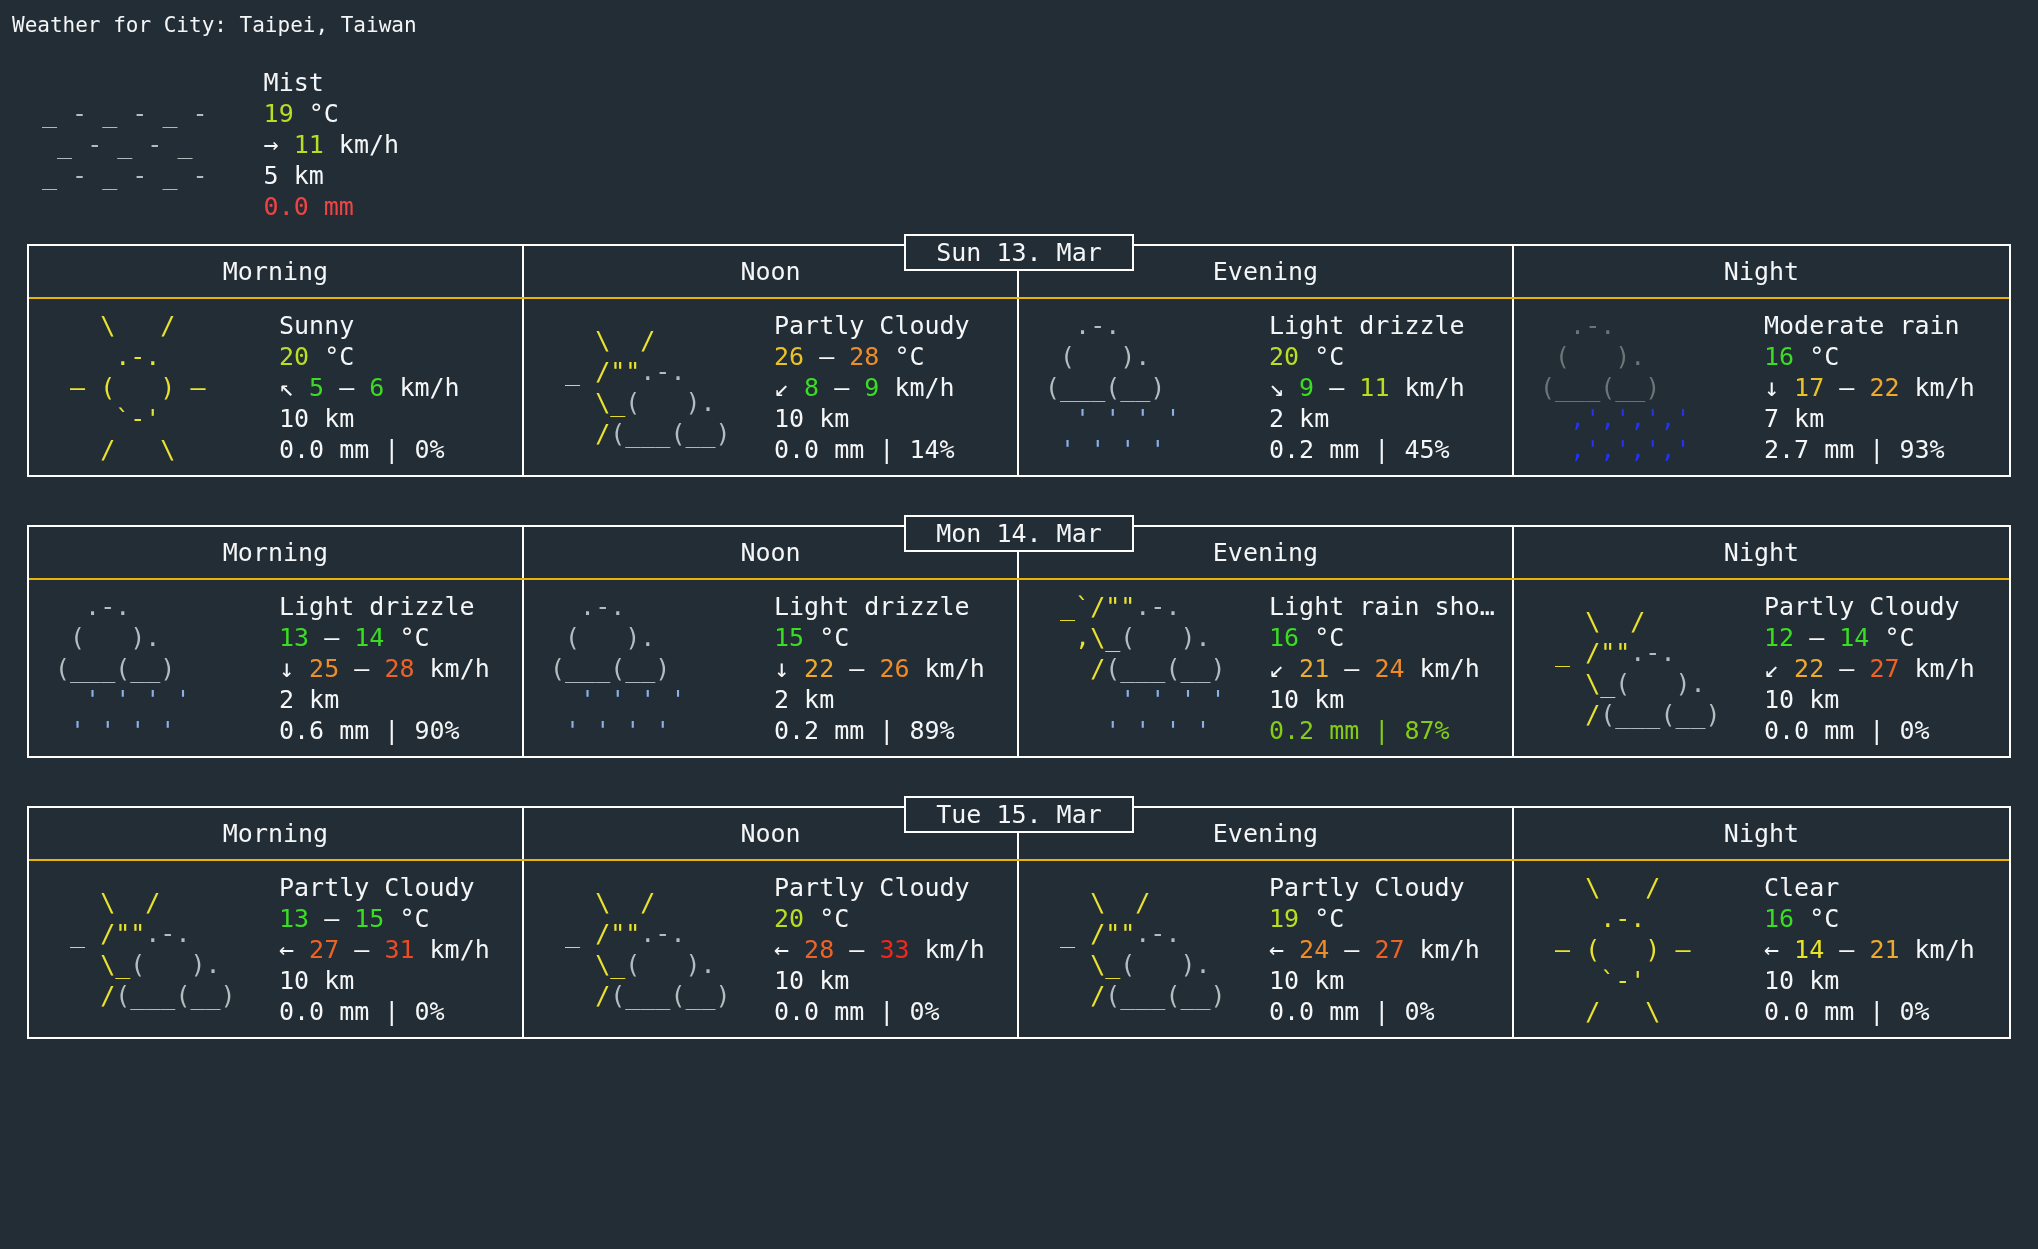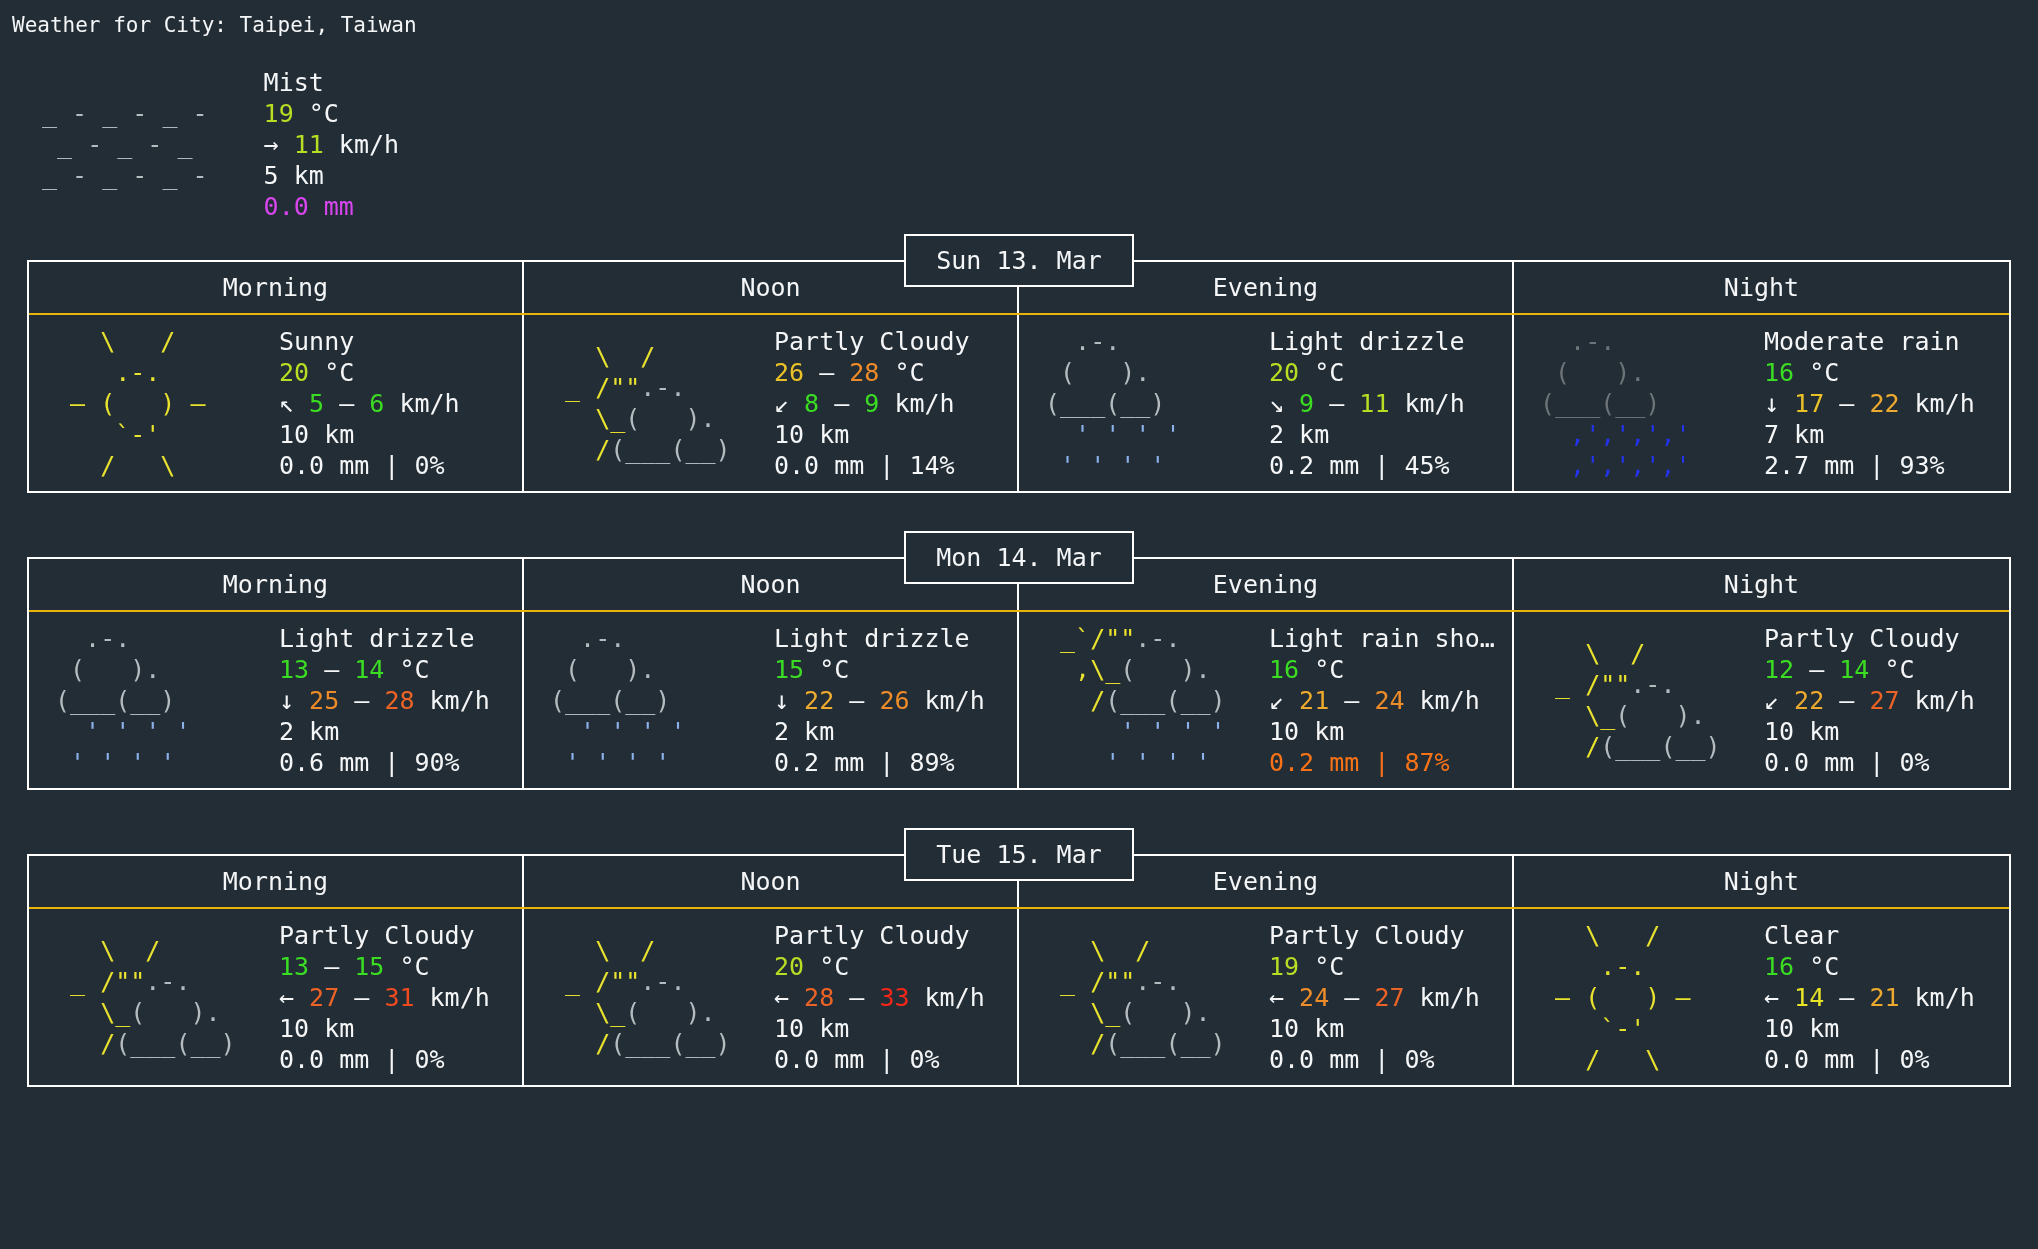--- a/index.html
+++ b/index.html
@@ -13,21 +13,21 @@
   .title{font-size:21px;line-height:31px;margin:10px 0 0 12px;white-space:pre;}
   .current{display:flex;margin:26px 0 0 30px;}
   .cur-art{font-size:25px;line-height:31px;white-space:pre;margin:31px 0 0 0;padding-left:12px;flex:none;}
   .cur-info{margin-left:56px;font-size:25px;line-height:31px;}
   .ln{white-space:pre;}
   .section{margin-top:38px;}
   .section.first{margin-top:12px;}
   .tabwrap{display:flex;justify-content:center;position:relative;z-index:2;}
   .tab{
     background:#232d36;border:2px solid #ffffff;
-    padding:11px 30px;font-size:25px;line-height:27px;white-space:pre;
+    padding:3px 30px;font-size:25px;line-height:27px;white-space:pre;
   }
   .wtable{
     margin:-27px 27px 0 27px;border:2px solid #ffffff;
     position:relative;z-index:1;
   }
   .hrow{display:grid;grid-template-columns:1fr 1fr 1fr 1fr;border-bottom:2px solid #eab308;}
   .hcell{
     text-align:center;padding:13px 0;font-size:25px;line-height:25px;
     border-right:2px solid #ffffff;white-space:pre;
   }
@@ -52,21 +52,21 @@
 
 <div class="current">
   <pre class="cur-art"><span style="color: rgb(180, 188, 192);">_ - _ - _ -</span>
 <span style="color: rgb(180, 188, 192);"> _ - _ - _</span>
 <span style="color: rgb(180, 188, 192);">_ - _ - _ -</span></pre>
   <div class="cur-info">
     <div class="ln"><span style="color: rgb(244, 246, 247);">Mist</span></div>
     <div class="ln"><span style="color: rgb(185, 221, 35);">19</span><span style="color: rgb(244, 246, 247);"> °C</span></div>
     <div class="ln"><span style="color: rgb(244, 246, 247);">→ </span><span style="color: rgb(185, 221, 35);">11</span><span style="color: rgb(244, 246, 247);"> km/h</span></div>
     <div class="ln"><span style="color: rgb(244, 246, 247);">5 km</span></div>
-    <div class="ln"><span style="color: #d946ef;">0.0 mm</span></div>
+    <div class="ln"><span style="color: #ef4444;">0.0 mm</span></div>
   </div>
 </div>
 
 <div class="section first">
   <div class="tabwrap">
       <div class="tab">Sun 13. Mar</div>
     </div>
   <div class="wtable">
     <div class="hrow">
       <div class="hcell">Morning</div>
@@ -178,21 +178,21 @@
         <pre class="art"><span style="color: rgb(233, 226, 46);"> _`/""</span><span style="color: rgb(180, 188, 192);">.-.</span>
 <span style="color: rgb(233, 226, 46);">  ,\_</span><span style="color: rgb(180, 188, 192);">(   ).</span>
 <span style="color: rgb(233, 226, 46);">   /</span><span style="color: rgb(180, 188, 192);">(___(__)</span>
 <span style="color: rgb(140, 176, 234);">     ' ' ' '</span>
 <span style="color: rgb(140, 176, 234);">    ' ' ' '</span></pre>
         <div class="info">
           <div class="ln"><span style="color: rgb(244, 246, 247);">Light rain sho…</span></div>
           <div class="ln"><span style="color: rgb(59, 221, 35);">16</span><span style="color: rgb(244, 246, 247);"> °C</span></div>
           <div class="ln"><span style="color: rgb(244, 246, 247);">↙ </span><span style="color: rgb(237, 170, 46);">21</span><span style="color: rgb(244, 246, 247);"> ‒ </span><span style="color: rgb(237, 140, 40);">24</span><span style="color: rgb(244, 246, 247);"> km/h</span></div>
           <div class="ln"><span style="color: rgb(244, 246, 247);">10 km</span></div>
-          <div class="ln"><span style="color: #f97316;">0.2 mm | 87%</span></div>
+          <div class="ln"><span style="color: #84cc16;">0.2 mm | 87%</span></div>
         </div>
       </div>
       <div class="cell">
         <pre class="art"><span style="color: rgb(233, 226, 46);">   \  /</span>
 <span style="color: rgb(233, 226, 46);"> _ /""</span><span style="color: rgb(180, 188, 192);">.-.</span>
 <span style="color: rgb(233, 226, 46);">   \_</span><span style="color: rgb(180, 188, 192);">(   ).</span>
 <span style="color: rgb(233, 226, 46);">   /</span><span style="color: rgb(180, 188, 192);">(___(__)</span></pre>
         <div class="info">
           <div class="ln"><span style="color: rgb(244, 246, 247);">Partly Cloudy</span></div>
           <div class="ln"><span style="color: rgb(59, 221, 35);">12</span><span style="color: rgb(244, 246, 247);"> ‒ </span><span style="color: rgb(59, 221, 35);">14</span><span style="color: rgb(244, 246, 247);"> °C</span></div>

